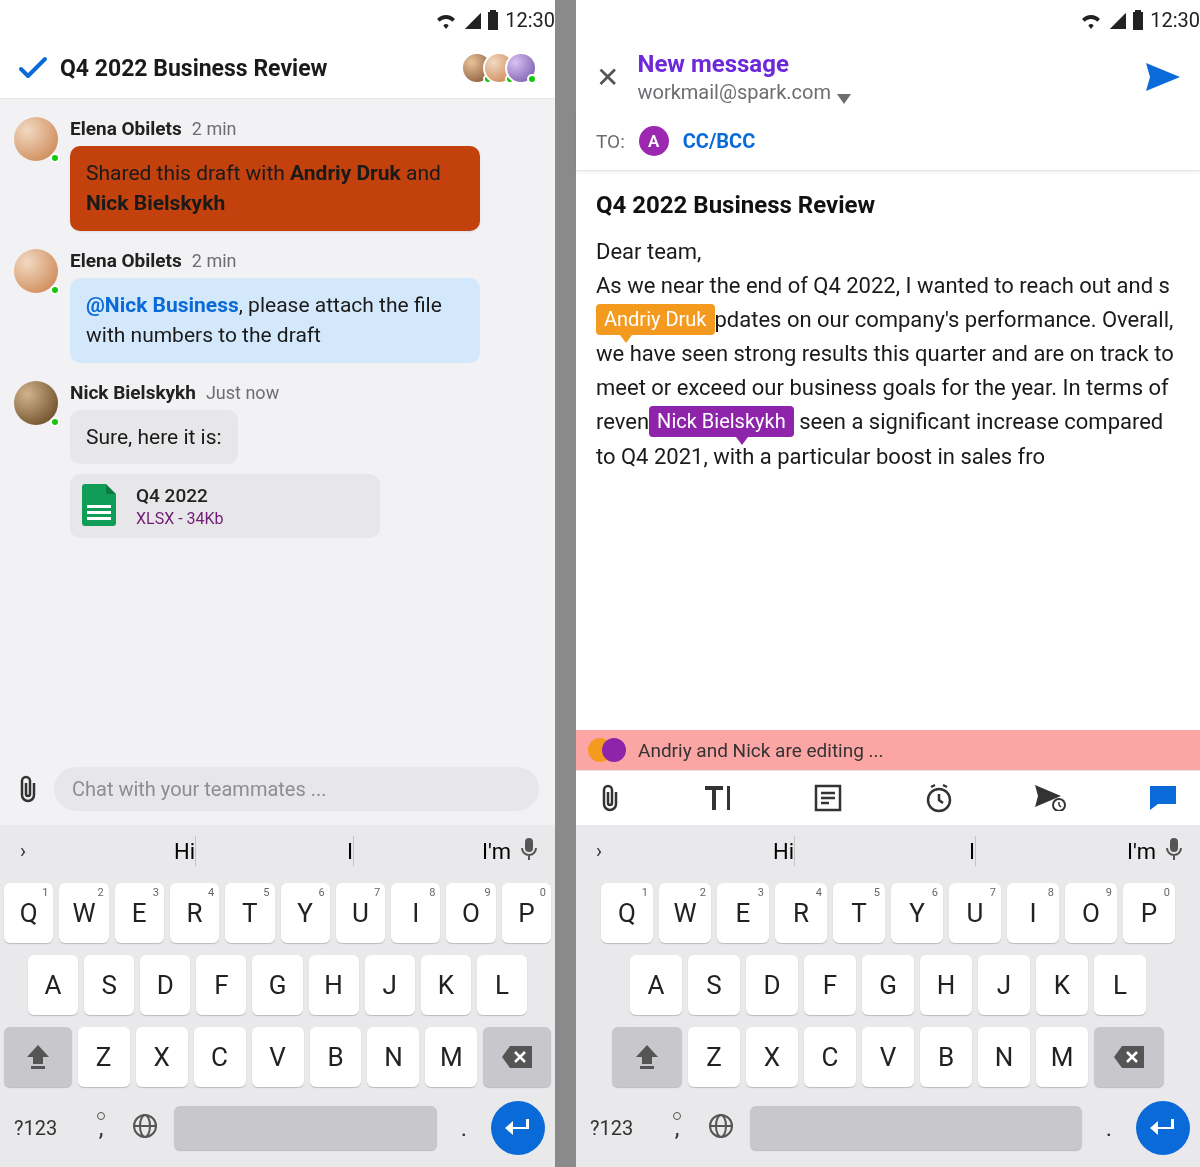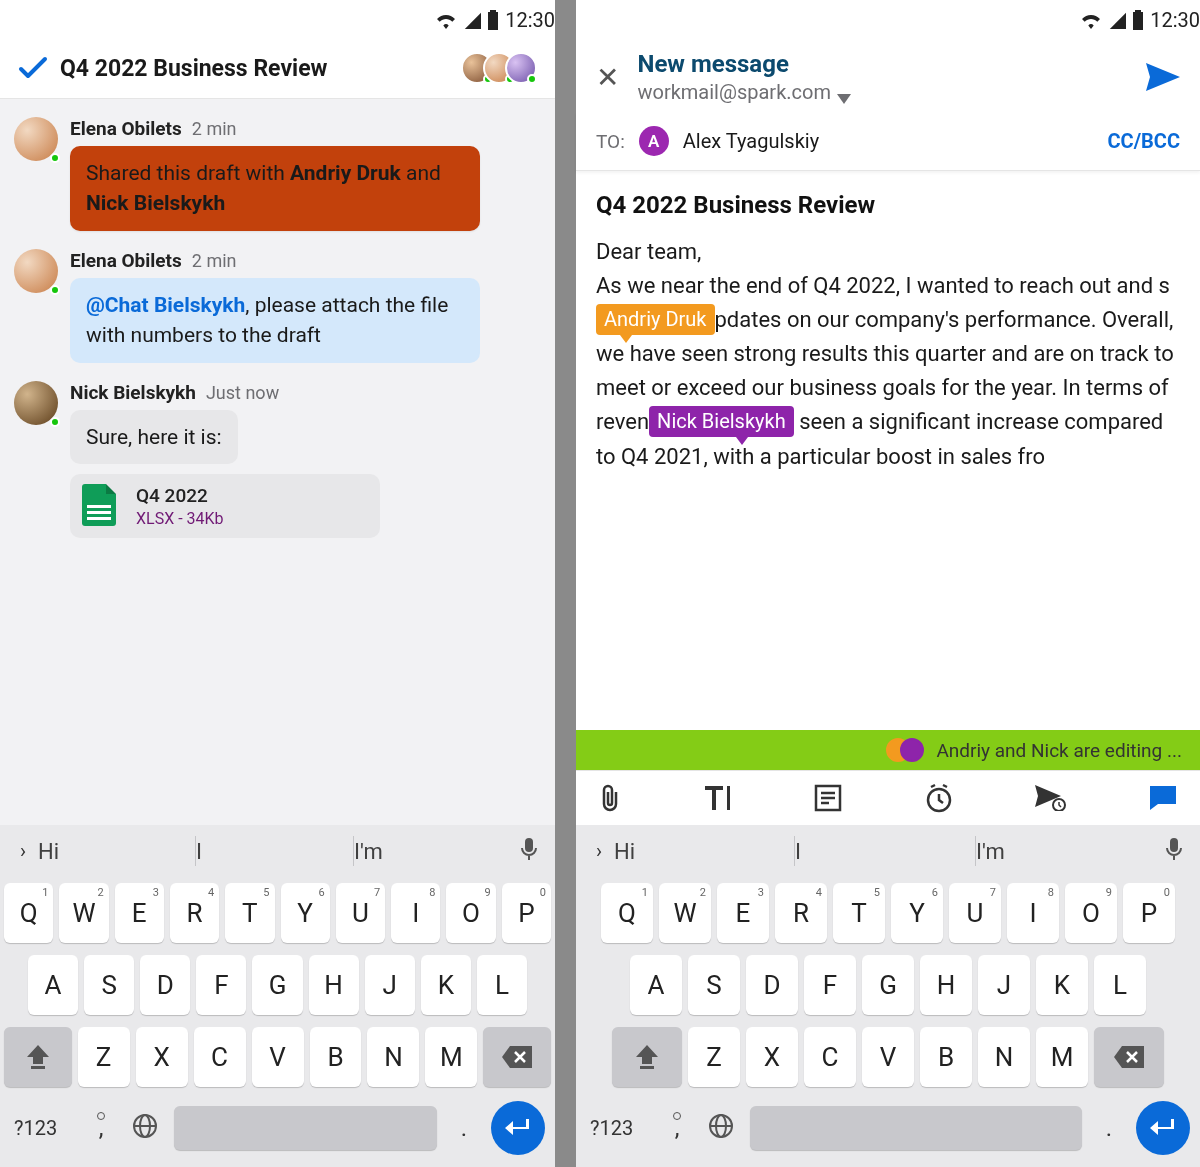--- a/index.html
+++ b/index.html
@@ -47,54 +47,54 @@
   .attach-txt .fname { font-size: 19px; color: #222; font-weight: 500; }
   .attach-txt .fmeta { font-size: 16px; color: #701a75; margin-top: 2px; }
 
   .chat-input-row { display: flex; align-items: center; gap: 14px; padding: 12px 16px 14px; background: #f2f2f4; }
   .chat-input { flex: 1; background: #e7e7e9; border-radius: 22px; height: 44px; display: flex; align-items: center; padding: 0 18px; color: #8e8e92; font-size: 20px; }
 
   
   .compose-header { display: flex; align-items: center; gap: 18px; padding: 10px 20px 8px 20px; }
   .compose-header .close { font-size: 28px; color: #555; }
   .compose-titles { flex: 1; }
-  .compose-title { font-size: 24px; font-weight: 700; color: #0c4a6e; }
+  .compose-title { font-size: 24px; font-weight: 700; color: #6d28d9; }
   .compose-sub { font-size: 20px; color: #6e6e72; margin-top: 2px; display: flex; align-items: flex-end; gap: 6px; }
   .send-btn svg { display: block; }
 
   .to-row { display: flex; align-items: center; padding: 14px 20px; border-bottom: 1px solid #e5e5e5; gap: 14px; box-shadow: 0 2px 3px rgba(0,0,0,.05); }
   .to-label { font-size: 19px; color: #6e6e72; }
   .chip { width: 30px; height: 30px; border-radius: 50%; background: #9c27b0; color: #fff; font-size: 17px; font-weight: 600; display: flex; align-items: center; justify-content: center; }
   .to-name { font-size: 20px; color: #1a1a1a; flex: 1; }
   .cc { font-size: 20px; font-weight: 700; color: #0a6ad8; }
 
   .compose-body { padding: 20px 20px 10px 20px; flex: 1; overflow: hidden; position: relative; }
   .subject { font-size: 24px; font-weight: 700; margin-bottom: 16px; color: #111; }
   .email-text { font-size: 22px; line-height: 1.55; color: #1a1a1a; }
   .collab-tag { display: inline-block; color: #fff; border-radius: 4px; padding: 0 8px; font-size: 20px; position: relative; top: -1px; }
   .tag-or { background: #f39a1f; }
   .tag-pu { background: #8e24aa; }
   .tag-or::after, .tag-pu::after { content: ""; position: absolute; left: 20%; bottom: -8px; border-left: 6px solid transparent; border-right: 6px solid transparent; }
   .tag-or::after { border-top: 8px solid #f39a1f; }
   .tag-pu::after { border-top: 8px solid #8e24aa; left: 60%; }
 
-  .editing-bar { background: #84cc16; display: flex; align-items: center; gap: 12px; padding: 8px 18px; font-size: 19px; color: #333; justify-content: flex-end; }
+  .editing-bar { background: #fca5a5; display: flex; align-items: center; gap: 12px; padding: 8px 12px; font-size: 19px; color: #333; }
   .mini-av { width: 24px; height: 24px; border-radius: 50%; border: 2px solid; }
   .mini-av.or { background: #f39a1f; border-color: #f39a1f; }
   .mini-av.pu { background: #8e24aa; border-color: #8e24aa; margin-left: -10px; }
 
   .toolbar { display: flex; justify-content: space-between; align-items: center; padding: 12px 22px; border-top: 1px solid #e5e5e5; }
   .toolbar .ticon { color: #333; }
   .toolbar .active { color: #0a6ad8; }
 
   
   .kb { background: #e9e9eb; }
   .sug-row { display: flex; align-items: center; height: 52px; padding: 0 8px; position: relative; }
   .sug-row .expand { width: 30px; font-size: 20px; color: #333; text-align: center; }
-  .sug { flex: 1; text-align: left; font-size: 22px; color: #404040; }
+  .sug { flex: 1; text-align: right; font-size: 22px; color: #000000; }
   .sug-sep { width: 1px; height: 30px; background: #c5c5c8; }
   .mic { width: 36px; text-align: center; color: #555; }
 
   .krow { display: flex; justify-content: center; gap: 6px; padding: 6px 4px; }
   .key { background: #fff; border-radius: 6px; height: 60px; flex: 1; display: flex; align-items: center; justify-content: center; font-size: 26px; color: #222; box-shadow: 0 1px 1px rgba(0,0,0,.2); position: relative; max-width: 52px; }
   .key .num { position: absolute; top: 3px; right: 5px; font-size: 11px; color: #666; }
   .krow.mid { padding: 6px 28px; }
   .key-shift, .key-back { flex: 1.3; max-width: 70px; background: #c8c8cc; }
   .kb-bot { display: flex; align-items: center; gap: 12px; padding: 8px 10px 12px 14px; }
   .numtoggle { font-size: 20px; color: #333; width: 60px; }
@@ -161,21 +161,21 @@
     <div class="msg">
       <div class="avatar av-b">
           <span class="presence"></span>
         </div>
       <div class="msg-col">
         <div class="msg-meta">
           <span class="msg-author">Elena Obilets</span>
           <span class="msg-time">2 min</span>
         </div>
         <div class="bubble bubble-blue">
-          <span class="mention">@Chat Bielskykh</span><span>, please attach the file with numbers to the draft</span>
+          <span class="mention">@Nick Business</span><span>, please attach the file with numbers to the draft</span>
         </div>
       </div>
     </div>
 
     <div class="msg">
       <div class="avatar av-e">
           <span class="presence"></span>
         </div>
       <div class="msg-col">
         <div class="msg-meta">
@@ -193,20 +193,26 @@
             </div>
           <div class="attach-txt">
             <div class="fname">Q4 2022</div>
             <div class="fmeta">XLSX - 34Kb</div>
           </div>
         </div>
       </div>
     </div>
   </div>
 
+  <div class="chat-input-row">
+    <svg width="24" height="30" viewBox="0 0 24 30">
+        <path fill="none" stroke="#333" stroke-width="2.5" d="M18 9v12a6 6 0 01-12 0V7a4 4 0 018 0v13a2 2 0 01-4 0V9"></path>
+      </svg>
+    <div class="chat-input">Chat with your teammates ...</div>
+  </div>
 
   <div class="kb" id="kb-left">
       <div class="sug-row">
         <span class="expand">›</span>
         <span class="sug">Hi</span>
         <span class="sug-sep"></span>
         <span class="sug">I</span>
         <span class="sug-sep"></span>
         <span class="sug">I'm</span>
         <span class="mic"><svg width="18" height="24" viewBox="0 0 18 24">
@@ -307,21 +313,20 @@
     <span class="send-btn">
       <svg width="34" height="28" viewBox="0 0 34 28">
           <path fill="#0a6ad8" d="M0 0l34 14L0 28l4-14z"></path>
         </svg>
     </span>
   </div>
 
   <div class="to-row">
     <span class="to-label">TO:</span>
     <span class="chip">A</span>
-    <span class="to-name">Alex Tyagulskiy</span>
     <span class="cc">CC/BCC</span>
   </div>
 
   <div class="compose-body">
     <div class="subject">Q4 2022 Business Review</div>
     <div class="email-text">
       Dear team,<br>
       As we near the end of Q4 2022, I wanted to reach out and s<span class="collab-tag tag-or">Andriy Druk</span>pdates on our company's performance. Overall, we have seen strong results this quarter and are on track to meet or exceed our business goals for the year. In terms of reven<span class="collab-tag tag-pu">Nick Bielskykh</span> seen a significant increase compared to Q4 2021, with a particular boost in sales fro
     </div>
   </div>

